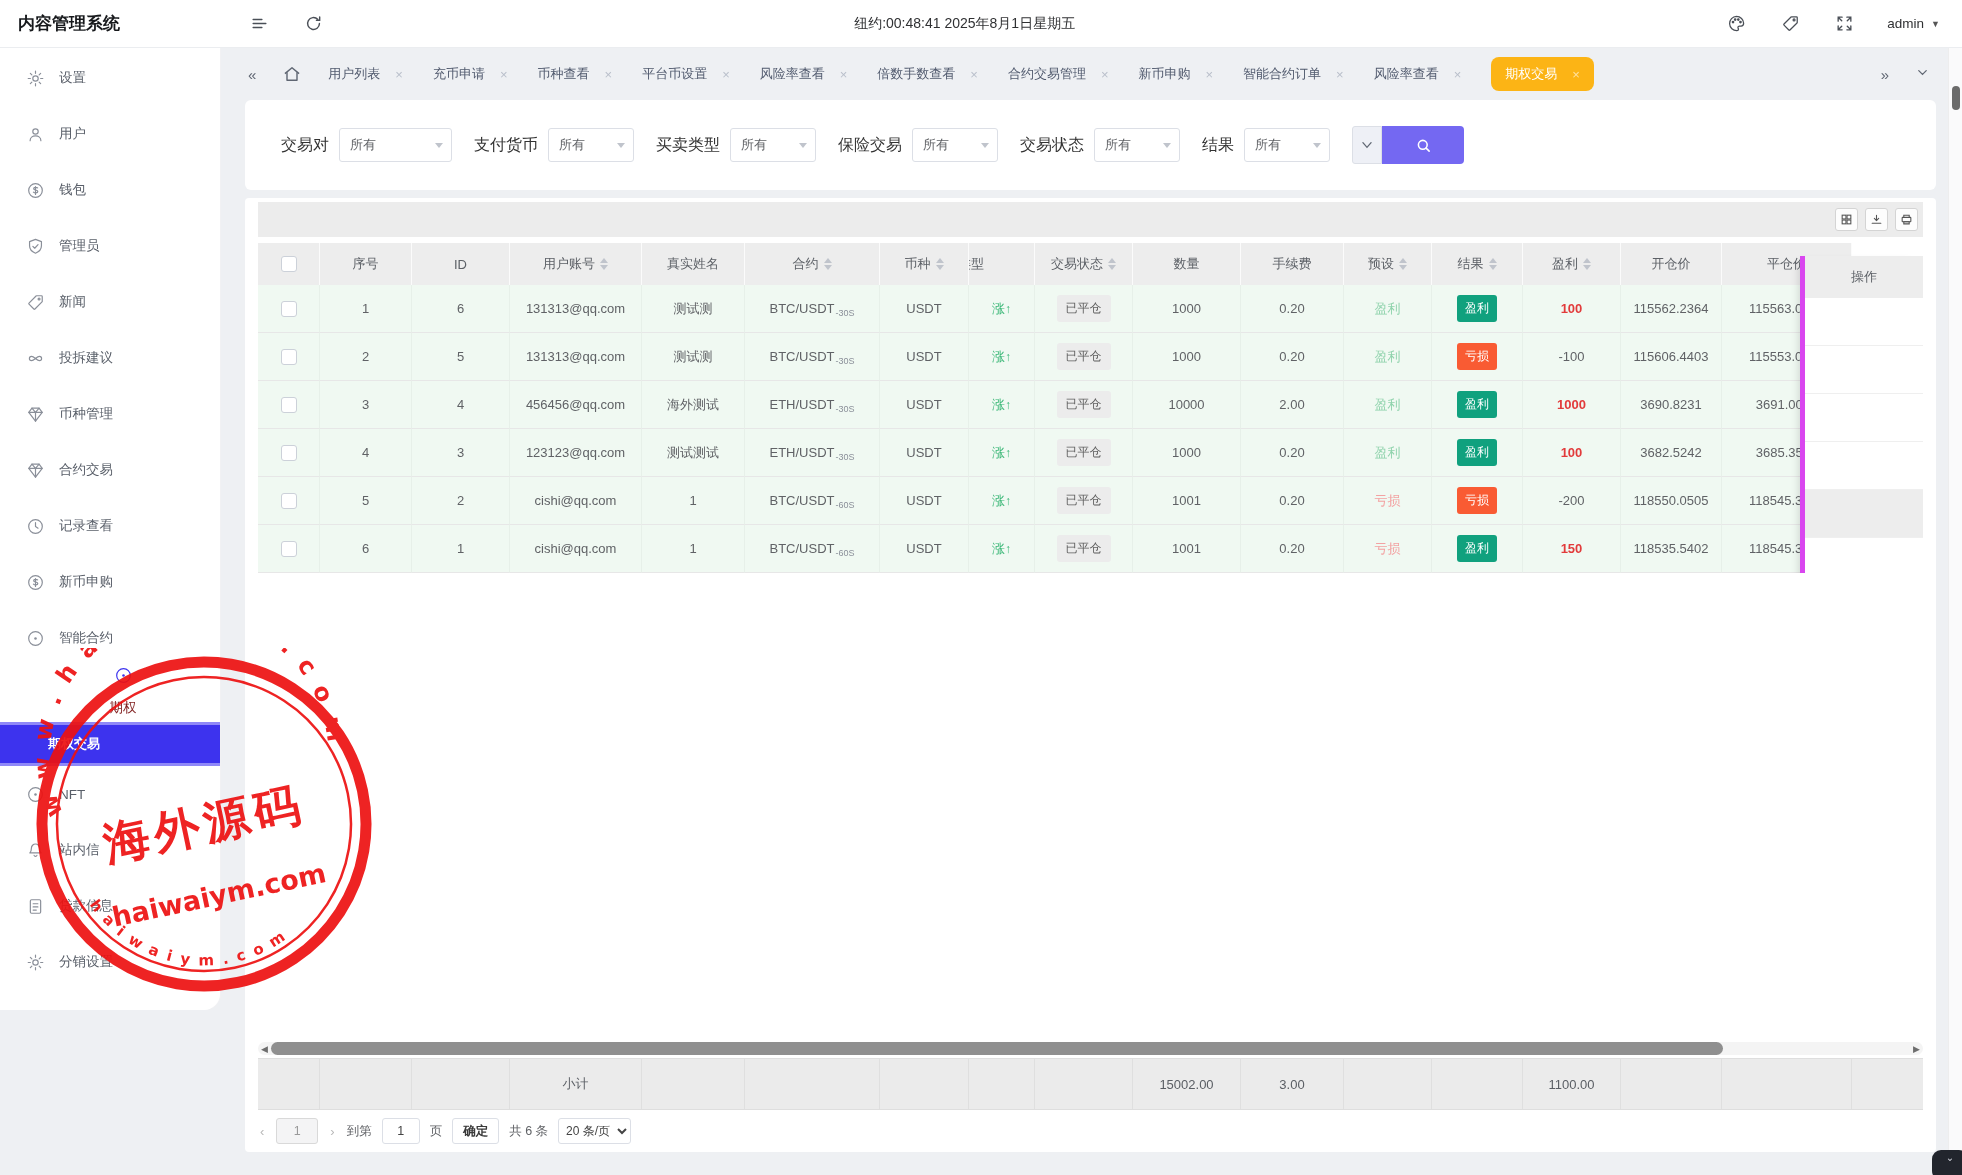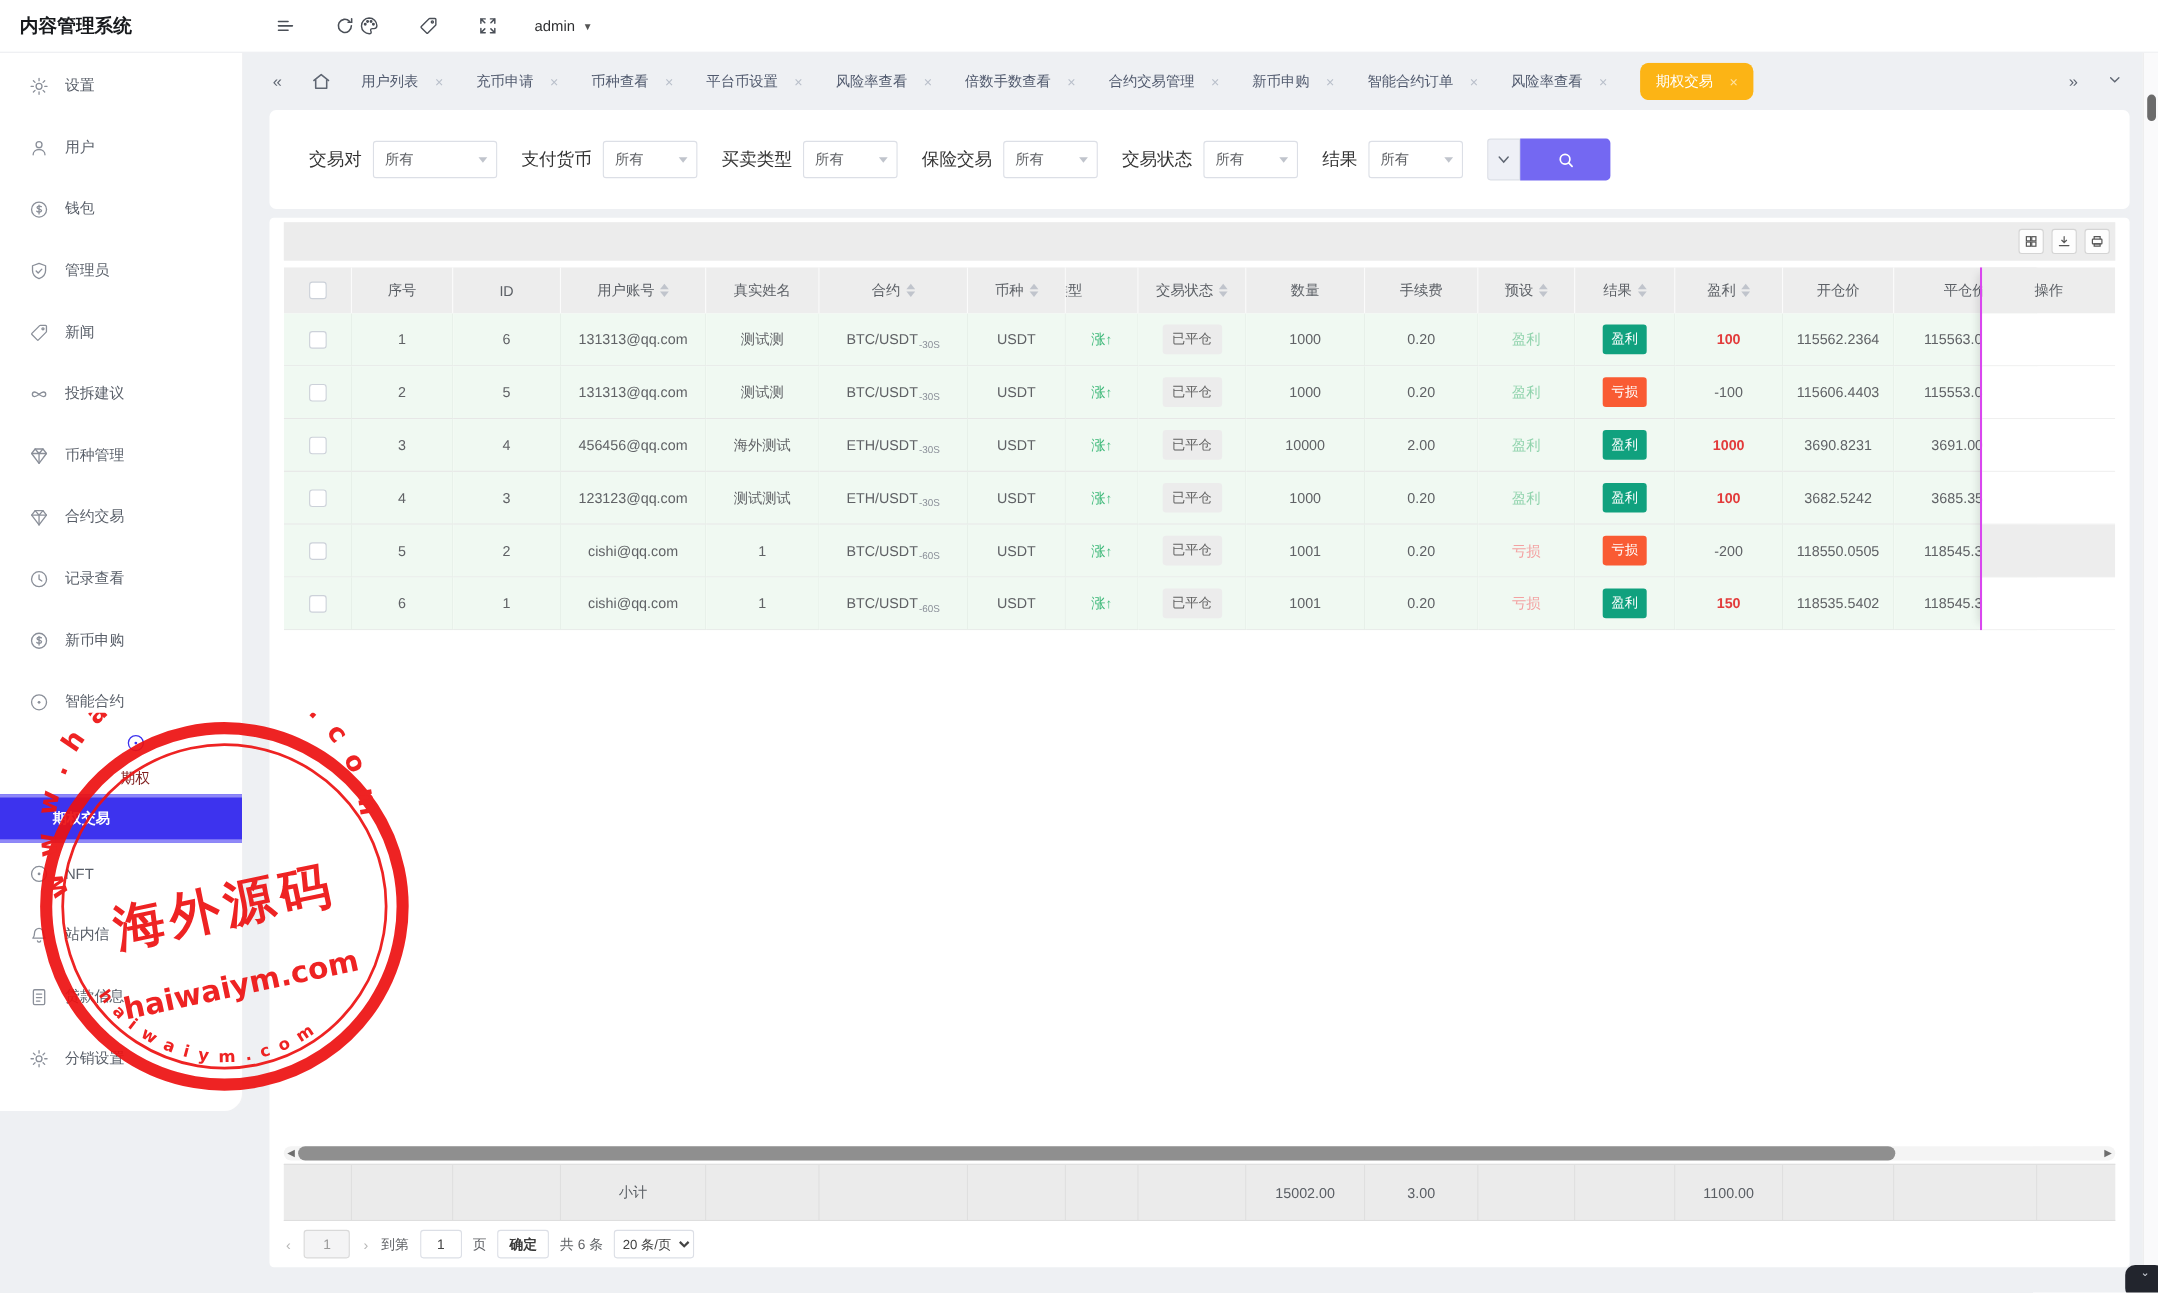--- a/index.html
+++ b/index.html
@@ -90,21 +90,21 @@
   .type-up { color:#3cb878; }
   .type-up .arr { font-size:12px; }
   .badge-flat { background:#ececec; color:#5f5f5f; font-size:12px; padding:5px 9px; border-radius:3px; }
   .preset-win { color:#8fd3ac; }
   .preset-loss { color:#f3a2a2; }
   .badge-win { background:#10a17e; color:#fff; font-size:12px; padding:5px 8px; border-radius:3px; }
   .badge-loss { background:#f95b33; color:#fff; font-size:12px; padding:5px 8px; border-radius:3px; }
   .profit-pos { color:#e23b3b; font-weight:bold; }
   .profit-neg { color:#606266; }
 
-  .fixed-op { position:absolute; top:0; right:0; width:123px; border-left:2px solid #d946ef;
+  .fixed-op { position:absolute; top:13px; right:0; width:123px; border-left:5px solid #d946ef;
               box-shadow:-7px 0 8px -6px rgba(0,0,0,0.15); }
   .fixed-op .op-h { height:42px; background:#ededed; display:flex; align-items:center; justify-content:center;
                     font-size:13px; color:#5c6066; }
   .fixed-op .op-c { height:48px; background:#fff; border-bottom:1px solid #efefef; }
   .fixed-op .op-c.alt { background:#ededed; }
 
   .hscroll { position:absolute; left:13px; bottom:97px; width:1665px; height:13px; background:#f4f4f4;
              border-radius:7px; display:flex; align-items:center; }
   .hs-arrow { width:13px; height:13px; color:#6d6d6d; font-size:9px; display:flex; align-items:center;
               justify-content:center; cursor:pointer; }
@@ -151,20 +151,21 @@
             <path d="M4 7h11M4 12h16M4 17h11"></path>
           </svg>
         </span>
       <span class="tb-icon">
           <svg viewBox="0 0 24 24" fill="none" stroke="currentColor" stroke-width="1.8" stroke-linecap="round">
             <path d="M19.5 12a7.5 7.5 0 1 1-2.2-5.3"></path>
             <path d="M19.8 3.8v4.1h-4.1"></path>
           </svg>
         </span>
     </div>
+    <div class="tb-clock">纽约:00:48:41 2025年8月1日星期五</div>
     <div class="tb-right">
       <span class="tb-icon">
           <svg viewBox="0 0 24 24" fill="none" stroke="currentColor" stroke-width="1.6">
             <path d="M12 3a9 9 0 1 0 .6 18c1.3 0 1.9-.8 1.9-1.7 0-.9-.7-1.4-.7-2.3 0-1 .8-1.8 2-1.8h2c2 0 3.2-1.6 3.2-3.5C21 7 17 3 12 3z"></path>
             <circle cx="7.6" cy="10.2" r="0.9" fill="currentColor"></circle>
             <circle cx="10.3" cy="7" r="0.9" fill="currentColor"></circle>
             <circle cx="14.3" cy="7" r="0.9" fill="currentColor"></circle>
             <circle cx="17" cy="10.2" r="0.9" fill="currentColor"></circle>
           </svg>
         </span>

